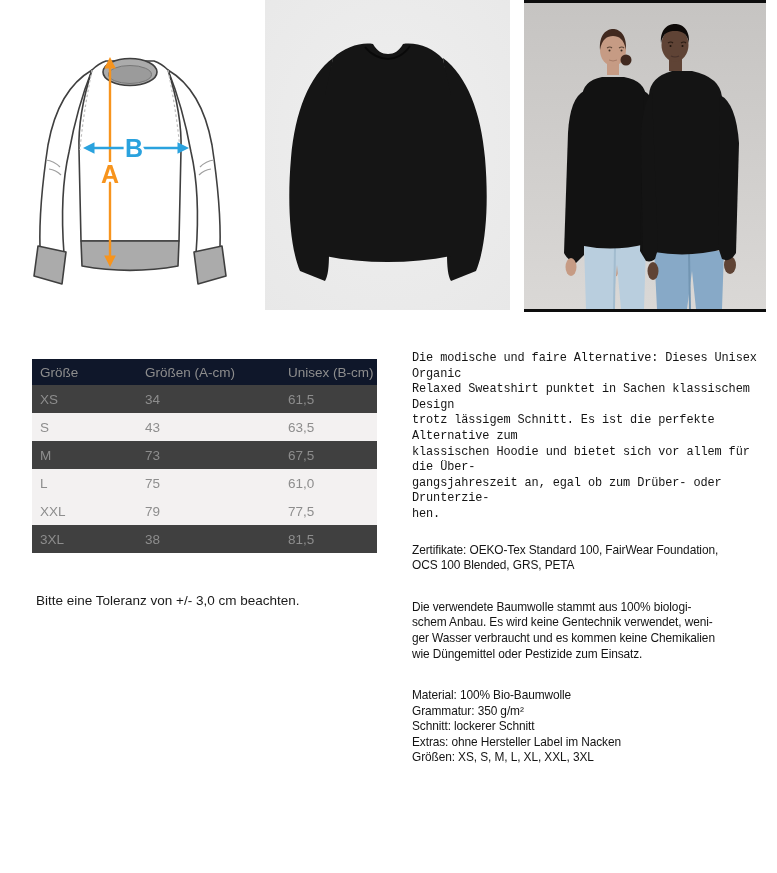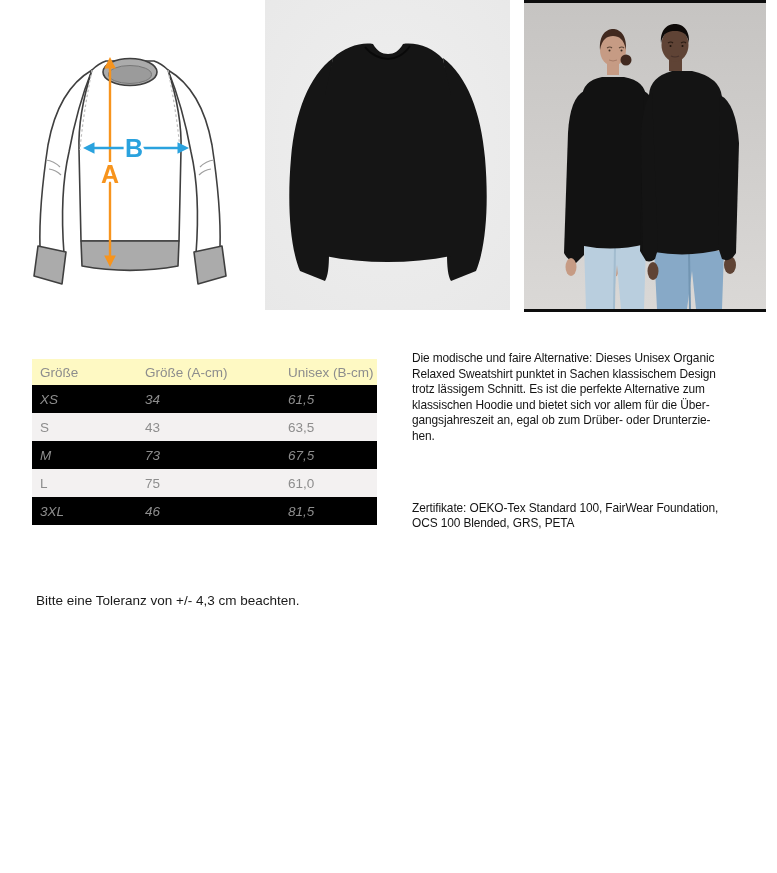--- a/index.html
+++ b/index.html
@@ -13,37 +13,37 @@
   #img-product { left:265px; width:245px; height:310px; }
   #img-models  { left:524px; width:242px; height:312px; border-top:3px solid #0d0d0d; border-bottom:3px solid #0d0d0d; }
   .img-box svg { display:block; }
 
   
   #size-table { position:absolute; left:32px; top:359px; width:345px; border-collapse:collapse; table-layout:fixed; }
   #size-table th, #size-table td {
     font-size:13.5px; font-weight:400; color:#8d8d8d; text-align:left;
     padding:0 0 0 8px; vertical-align:middle;
   }
-  #size-table th { height:26px; background:#fef9c3; }
+  #size-table th { height:26px; background:#0f172a; }
   #size-table td { height:28px; }
   #size-table col.c1 { width:105px; }
   #size-table col.c2 { width:143px; }
   #size-table col.c3 { width:97px; }
-  #size-table tr.odd td  { background:#000000;font-style:italic; }
+  #size-table tr.odd td  { background:#404040; }
   #size-table tr.even td { background:#f3f1f1; }
 
   #tolerance-note { position:absolute; left:36px; top:593px; font-size:13.5px; color:#1a1a1a; }
 
   
   #description { position:absolute; left:412px; top:351px; width:360px; color:#141414; }
   #description p {
     font-size:11.9px; line-height:15.6px; letter-spacing:-0.1px;
     white-space:pre-line; margin:0 0 26px 0;
   }
-  #description p:first-child { margin-bottom:56px; }
+  #description p:first-child { margin-bottom:20px;font-family:Liberation Mono, monospace; }
 </style>
 </head>
 <body>
 
 <div id="canvas">
 
   <div class="img-box" id="img-diagram">
     <svg width="260" height="310" viewBox="0 0 260 310">
 
       <path d="M92,70 C68,84 54,112 48,145 C43,178 39,215 40,248 L64,254 C61,214 63,178 69,152 C73,130 80,100 92,70 Z" fill="#ffffff" stroke="#3f3f3f" stroke-width="1.6" stroke-linejoin="round"></path>
@@ -151,21 +151,21 @@
 
   <table id="size-table">
     <colgroup>
         <col class="c1">
         <col class="c2">
         <col class="c3">
       </colgroup>
     <thead>
       <tr>
         <th>Größe</th>
-        <th>Größe (A-cm)</th>
+        <th>Größen (A-cm)</th>
         <th>Unisex (B-cm)</th>
       </tr>
     </thead>
     <tbody>
       <tr class="odd">
         <td>XS</td>
         <td>34</td>
         <td>61,5</td>
       </tr>
       <tr class="even">
@@ -176,34 +176,48 @@
       <tr class="odd">
         <td>M</td>
         <td>73</td>
         <td>67,5</td>
       </tr>
       <tr class="even">
         <td>L</td>
         <td>75</td>
         <td>61,0</td>
       </tr>
+      <tr class="even">
+        <td>XXL</td>
+        <td>79</td>
+        <td>77,5</td>
+      </tr>
       <tr class="odd">
         <td>3XL</td>
-        <td>46</td>
+        <td>38</td>
         <td>81,5</td>
       </tr>
     </tbody>
   </table>
 
-  <div id="tolerance-note">Bitte eine Toleranz von +/- 4,3 cm beachten.</div>
+  <div id="tolerance-note">Bitte eine Toleranz von +/- 3,0 cm beachten.</div>
 
   <div id="description">
     <p>Die modische und faire Alternative: Dieses Unisex Organic
 Relaxed Sweatshirt punktet in Sachen klassischem Design
 trotz lässigem Schnitt. Es ist die perfekte Alternative zum
 klassischen Hoodie und bietet sich vor allem für die Über-
 gangsjahreszeit an, egal ob zum Drüber- oder Drunterzie-
 hen.</p>
     <p>Zertifikate: OEKO-Tex Standard 100, FairWear Foundation,
 OCS 100 Blended, GRS, PETA</p>
+    <p>Die verwendete Baumwolle stammt aus 100% biologi-
+schem Anbau. Es wird keine Gentechnik verwendet, weni-
+ger Wasser verbraucht und es kommen keine Chemikalien
+wie Düngemittel oder Pestizide zum Einsatz.</p>
+    <p>Material: 100% Bio-Baumwolle
+Grammatur: 350 g/m²
+Schnitt: lockerer Schnitt
+Extras: ohne Hersteller Label im Nacken
+Größen: XS, S, M, L, XL, XXL, 3XL</p>
   </div>
 
 </div>
 
 </body></html>

